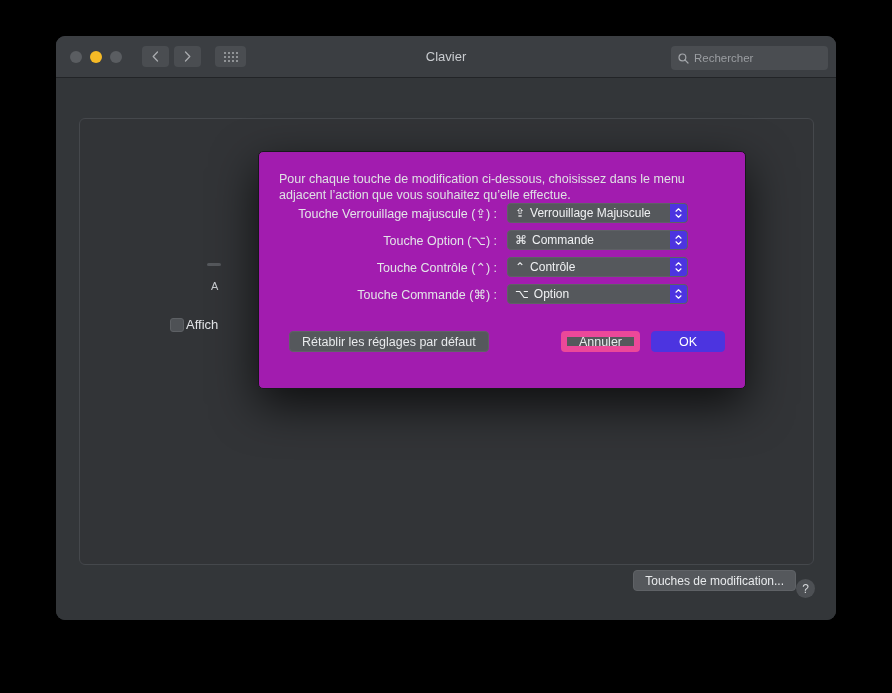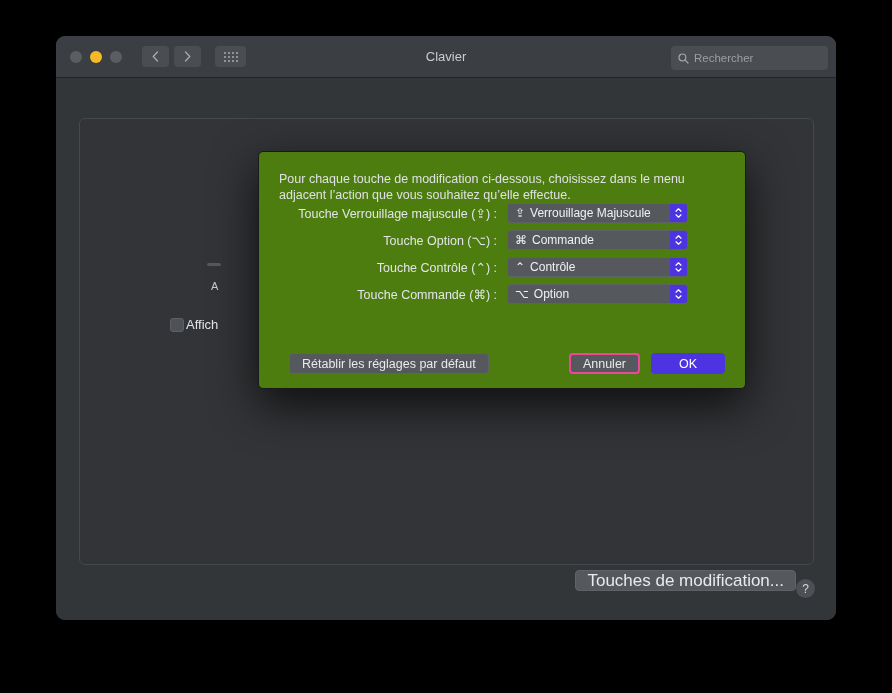--- a/index.html
+++ b/index.html
@@ -177,21 +177,21 @@
 
   #modifier-keys-button {
     position: absolute;
     right: 17px;
     top: 451px;
     height: 21px;
     background: #55585c;
     border: 1px solid #5f6266;
     border-radius: 4px;
     color: #e8eaec;
-    font-size: 17px;
+    font-size: 12px;
     padding: 8px 11px;
     display: flex;
     align-items: center;
   }
 
   #help-button {
     position: absolute;
     right: 21px;
     bottom: 22px;
     width: 19px; height: 19px;
@@ -204,21 +204,21 @@
     justify-content: center;
   }
 
   
   #dialog {
     position: absolute;
     left: 202px;
     top: 73px;
     width: 488px;
     height: 238px;
-    background: #4d7c0f;
+    background: #a21caf;
     border: 1px solid #17191b;
     border-radius: 5px;
     box-shadow: 0 16px 46px rgba(0,0,0,0.72);
     padding: 19px 20px 0 20px;
   }
 
   #dialog-description {
     font-size: 12.5px;
     line-height: 16px;
     color: #dfe1e4;
@@ -275,42 +275,42 @@
     align-items: center;
     justify-content: center;
     gap: 2px;
   }
   .stepper svg { display: block; }
 
   #dialog-buttons {
     position: absolute;
     left: 20px;
     right: 20px;
-    bottom: 14px;
+    bottom: 36px;
     display: flex;
     align-items: center;
     padding-left: 10px;
   }
   .btn {
     height: 21px;
     border-radius: 4px;
     font-size: 12.5px;
     display: flex;
     align-items: center;
     justify-content: center;
     padding: 0 12px;
   }
   #reset-button {
     background: #55585c;
     border: 1px solid #5f6266;
     color: #e8eaec;
   }
   #cancel-button {
     background: #55585c;
-    border: 2px solid #ec4899;
+    border: 6px solid #ec4899;
     color: #e8eaec;
     margin-left: auto;
     min-width: 68px;
   }
   #ok-button {
     background: #4c34e0;
     border: 1px solid #4c34e0;
     color: #ffffff;
     margin-left: 11px;
     min-width: 74px;

